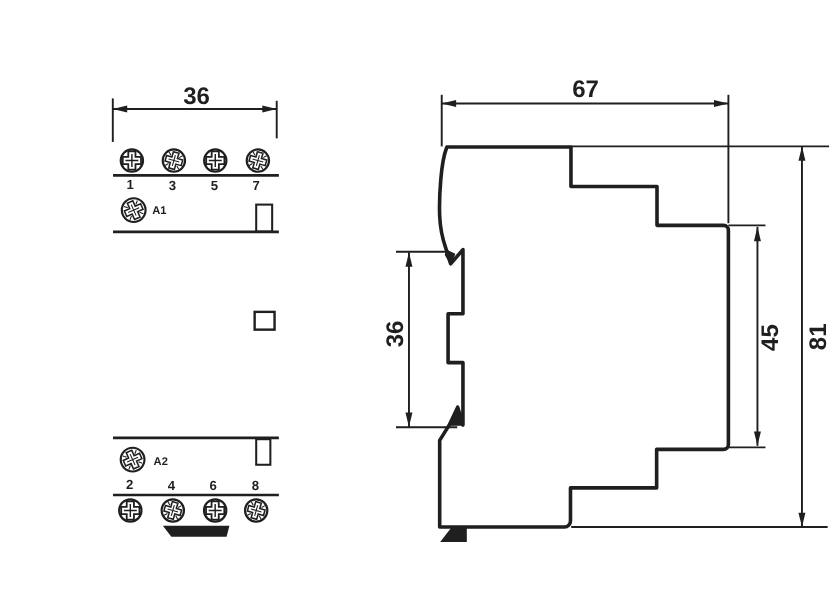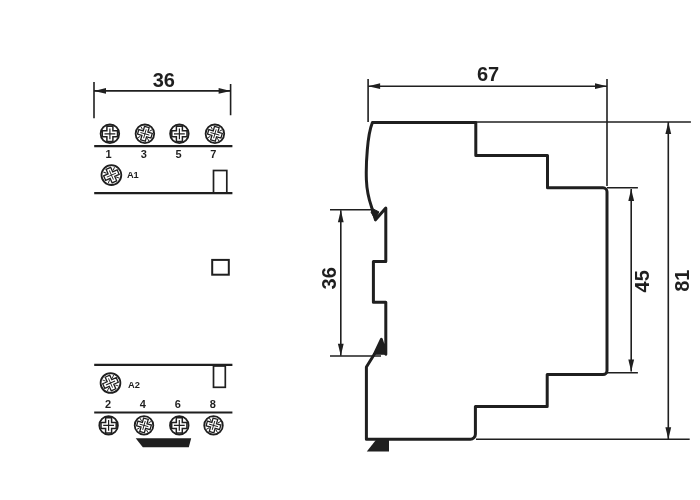--- a/index.html
+++ b/index.html
@@ -1,16 +1,16 @@
 <!DOCTYPE html>
 <html><head>
 <meta charset="utf-8">
 <style>
   html,body{margin:0;padding:0;background:#fff;}
-  #wrap{width:700px;height:500px;background:#fff;position:relative;overflow:hidden;border-radius:32px;}
+  #wrap{width:700px;height:500px;background:#fff;position:relative;overflow:hidden;}
   svg{display:block;}
   text{font-family:"Liberation Sans",sans-serif;fill:#1f1f1f;}
 </style>
 </head>
 <body>
 <div id="wrap">
 <svg width="700" height="500" viewBox="0 0 700 500">
 <defs>
   <g id="screwP">
     <circle cx="0" cy="0" r="9.3" fill="none" stroke="#1f1f1f" stroke-width="1.8"></circle>

